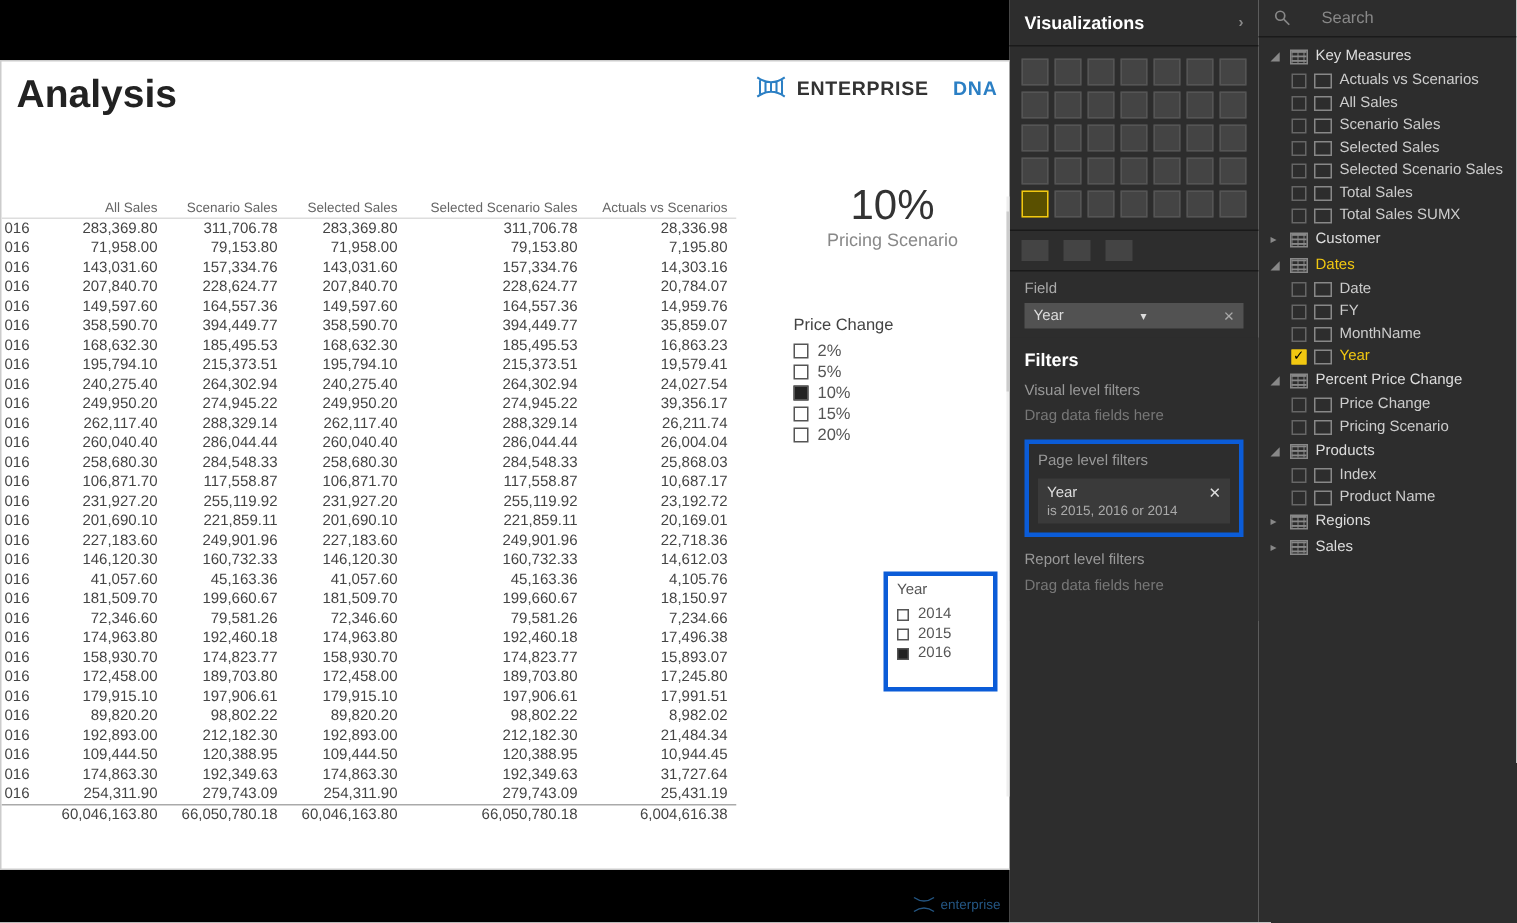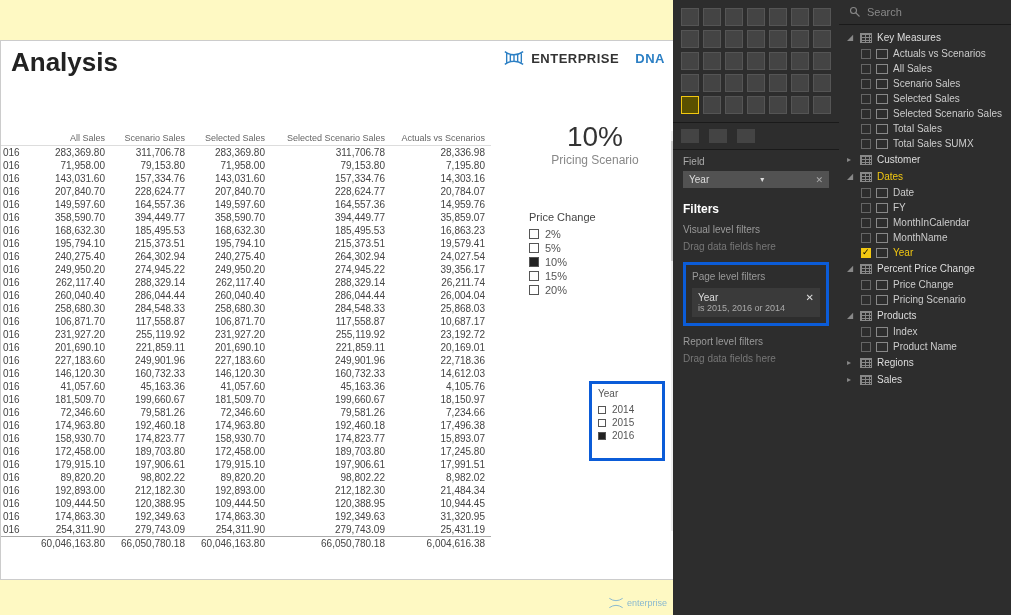--- a/index.html
+++ b/index.html
@@ -1,17 +1,17 @@
 <!DOCTYPE html>
 <html><head>
 <meta charset="utf-8">
 <style>
   * { box-sizing: border-box; margin: 0; padding: 0; font-family: 'Segoe UI', Arial, sans-serif; }
   body { width: 1011px; height: 615px; display: flex; background: #eee; overflow: hidden; }
-  .canvas { flex: 1; background: #fef9c3; position: relative; overflow: hidden; }
+  .canvas { flex: 1; background: #000000; position: relative; overflow: hidden; }
   .report { position: absolute; left: 0; top: 40px; width: 680px; height: 540px; background: #fff; border: 1px solid #ccc; }
   .report-title { font-size: 26px; font-weight: 700; color: #222; padding: 6px 10px; }
   .logo { position: absolute; right: 14px; top: 8px; display: flex; align-items: center; gap: 6px; font-size: 13px; font-weight: 700; color: #333; letter-spacing: 0.5px; }
   .logo svg { width: 22px; height: 18px; }
   .logo .dna { color: #2b7fc4; }
   .grid-wrap { position: absolute; left: 0; top: 90px; width: 490px; height: 440px; overflow: hidden; font-size: 10px; color: #444; }
   .grid-head { display: grid; grid-template-columns: 28px 80px 80px 80px 120px 100px; border-bottom: 1px solid #ddd; padding: 2px 0; }
   .grid-head span { text-align: right; padding-right: 4px; color: #666; font-size: 9px; }
   .grid-row { display: grid; grid-template-columns: 28px 80px 80px 80px 120px 100px; padding: 1px 0; }
   .grid-row span { text-align: right; padding-right: 4px; }
@@ -46,21 +46,21 @@
   .well-item .x { color: #aaa; cursor: pointer; font-size: 9px; }
   .filters-section { padding: 8px 10px; background: #2d2d2d; }
   .filters-title { font-size: 12px; font-weight: 600; color: #fff; margin-bottom: 8px; }
   .filter-group-label { font-size: 10px; color: #999; margin-bottom: 6px; }
   .filter-drop { font-size: 10px; color: #777; margin-bottom: 10px; }
   .page-filter-box { border: 3px solid #0b5cd8; padding: 6px; margin-bottom: 10px; }
   .page-filter-box .filter-group-label { margin-bottom: 6px; }
   .filter-card { background: #3a3a3a; padding: 4px 6px; font-size: 10px; color: #ddd; }
   .filter-card .fname { display: flex; justify-content: space-between; }
   .filter-card .fdesc { color: #aaa; font-size: 9px; }
-  .search-box { padding: 6px 10px; display: flex; align-items: center; gap: 6px; color: #888; font-size: 11px; border-bottom: 1px solid #1a1a1a; }
+  .search-box { padding: 6px 10px; display: flex; align-items: center; gap: 20px; color: #888; font-size: 11px; border-bottom: 1px solid #1a1a1a; }
   .search-box svg { width: 12px; height: 12px; fill: #888; }
   .tree { padding: 4px 0; font-size: 10px; overflow-y: auto; flex: 1; }
   .tree-group { padding: 3px 8px; display: flex; align-items: center; gap: 5px; color: #ddd; cursor: default; }
   .tree-group .caret { width: 8px; color: #888; font-size: 8px; }
   .tree-item { padding: 2px 8px 2px 22px; display: flex; align-items: center; gap: 5px; color: #ccc; cursor: default; }
   .tree-item .cbox { width: 10px; height: 10px; border: 1px solid #666; flex-shrink: 0; }
   .tree-item .cbox.checked { background: #f2c811; border-color: #f2c811; position: relative; }
   .tree-item .cbox.checked::after { content: '✓'; position: absolute; top: -2px; left: 0; font-size: 9px; color: #000; }
   .tree-item.hl { color: #f2c811; }
   .tree-group.hl { color: #f2c811; }
@@ -315,21 +315,21 @@
             <span>109,444.50</span>
             <span>120,388.95</span>
             <span>10,944.45</span>
           </div>
           <div class="grid-row">
             <span>016</span>
             <span>174,863.30</span>
             <span>192,349.63</span>
             <span>174,863.30</span>
             <span>192,349.63</span>
-            <span>31,320.95</span>
+            <span>31,727.64</span>
           </div>
           <div class="grid-row">
             <span>016</span>
             <span>254,311.90</span>
             <span>279,743.09</span>
             <span>254,311.90</span>
             <span>279,743.09</span>
             <span>25,431.19</span>
           </div>
         </div>
@@ -399,20 +399,24 @@
   <div class="watermark">
     <svg viewBox="0 0 24 18">
         <path d="M2 2 Q12 9 22 2 M2 16 Q12 9 22 16" stroke="#3b8ed8" stroke-width="1.5" fill="none"></path>
       </svg>
     <span>enterprise</span>
   </div>
 </div>
 
 <div class="panels">
   <div class="viz-panel">
+    <div class="panel-header">
+      <span>Visualizations</span>
+      <span class="chev">›</span>
+    </div>
     <div class="viz-gallery" id="viz-gallery">
         <div class="viz-icon"></div>
         <div class="viz-icon"></div>
         <div class="viz-icon"></div>
         <div class="viz-icon"></div>
         <div class="viz-icon"></div>
         <div class="viz-icon"></div>
         <div class="viz-icon"></div>
         <div class="viz-icon"></div>
         <div class="viz-icon"></div>
@@ -542,25 +546,20 @@
           <span>Date</span>
         </div>
         <div class="tree-item">
           <div class="cbox"></div>
           <span class="icon-calc"></span>
           <span>FY</span>
         </div>
         <div class="tree-item">
           <div class="cbox"></div>
           <span class="icon-calc"></span>
-          <span>MonthInCalendar</span>
-        </div>
-        <div class="tree-item">
-          <div class="cbox"></div>
-          <span class="icon-calc"></span>
           <span>MonthName</span>
         </div>
         <div class="tree-item hl">
           <div class="cbox checked"></div>
           <span class="icon-calc"></span>
           <span>Year</span>
         </div>
         <div class="tree-group">
           <span class="caret">◢</span>
           <span class="icon-table"></span>

